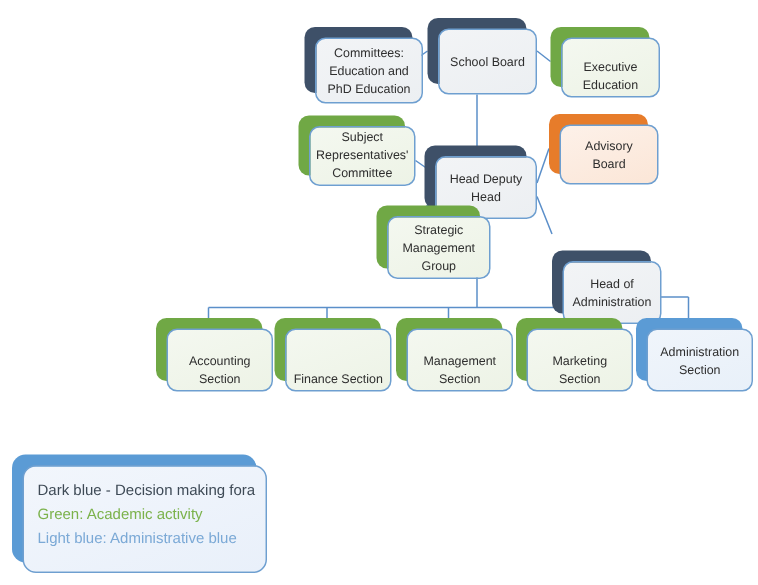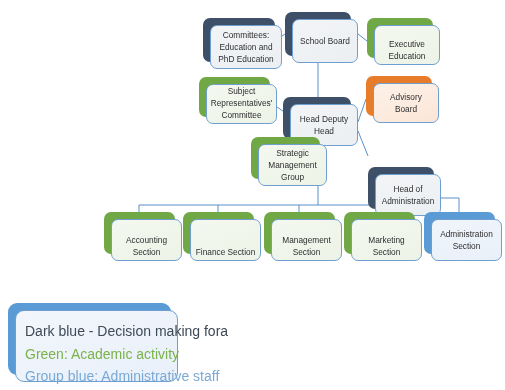--- a/index.html
+++ b/index.html
@@ -88,21 +88,21 @@
     left: 7px; top: 7px;
     width: 100%; height: 100%;
     box-sizing: border-box;
     border: 1px solid #6E9FD0;
     border-radius: 9px;
     background: linear-gradient(160deg,#f2f6fc 0%,#e9f0fa 100%);
     z-index: 2;
     padding: 9px 0 0 9px;
   }
   #legend .ln {
-    font-size: 14px;
+    font-size: 10px;
     line-height: 1.62;
     white-space: nowrap;
   }
 </style>
 </head>
 <body>
 
 <div id="chart">
 
   <svg id="connectors" viewBox="0 0 505 390" width="505" height="390">
@@ -215,18 +215,18 @@
         </div>
       </div>
     </div>
 
   <div id="legend" style="left: 8px; top: 303px; width: 163px; height: 72px;">
     <div class="shadow" style="background: rgb(91, 155, 213);"></div>
     <div class="card">
       <div id="legend-lines">
           <div class="ln" style="color: rgb(62, 74, 86);">Dark blue - Decision making fora</div>
           <div class="ln" style="color: rgb(123, 178, 75);">Green: Academic activity</div>
-          <div class="ln" style="color: rgb(123, 169, 214);">Group blue: Administrative staff</div>
+          <div class="ln" style="color: rgb(123, 169, 214);">Light blue: Administrative blue</div>
         </div>
     </div>
   </div>
 
 </div>
 
 </body></html>

